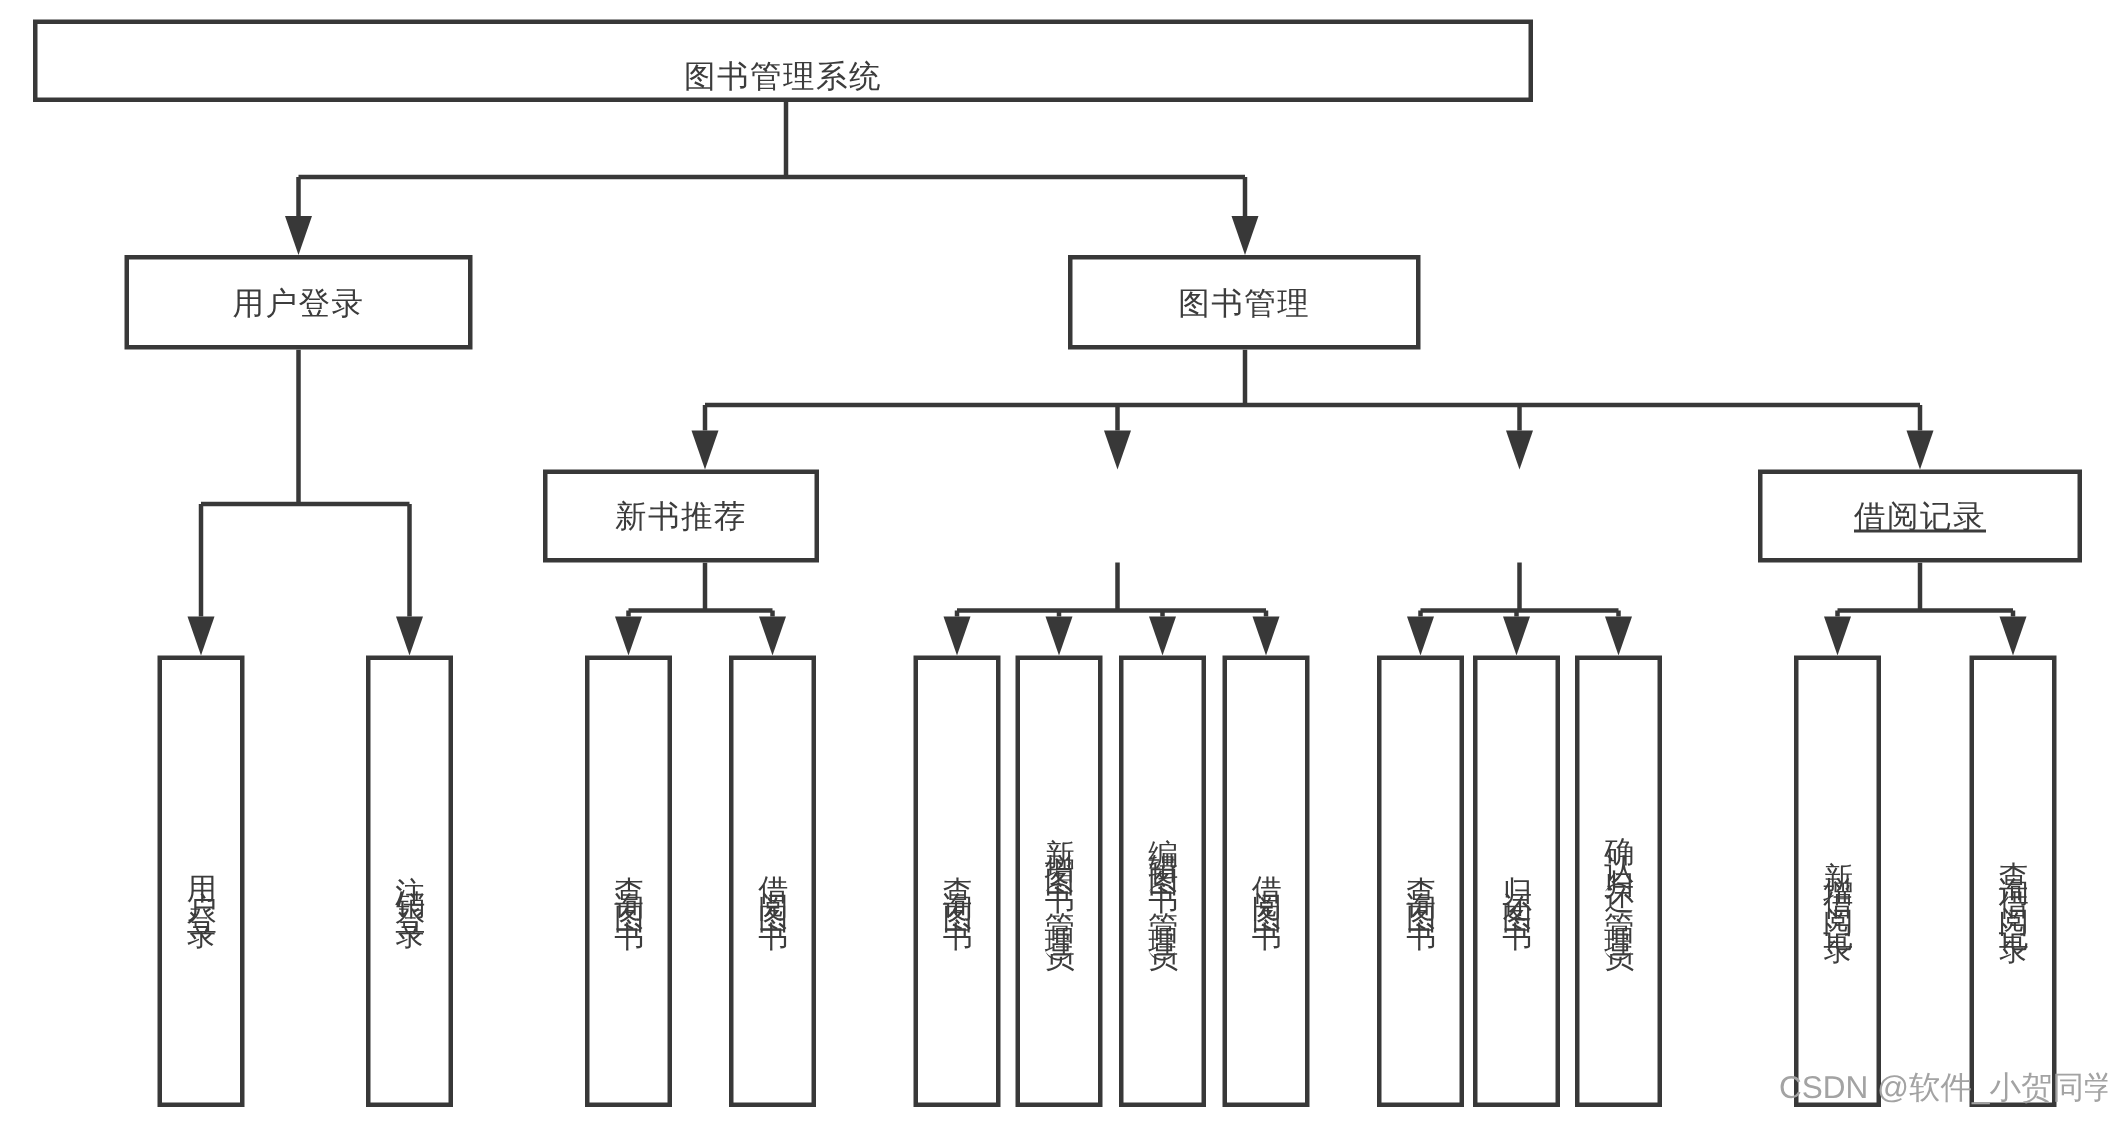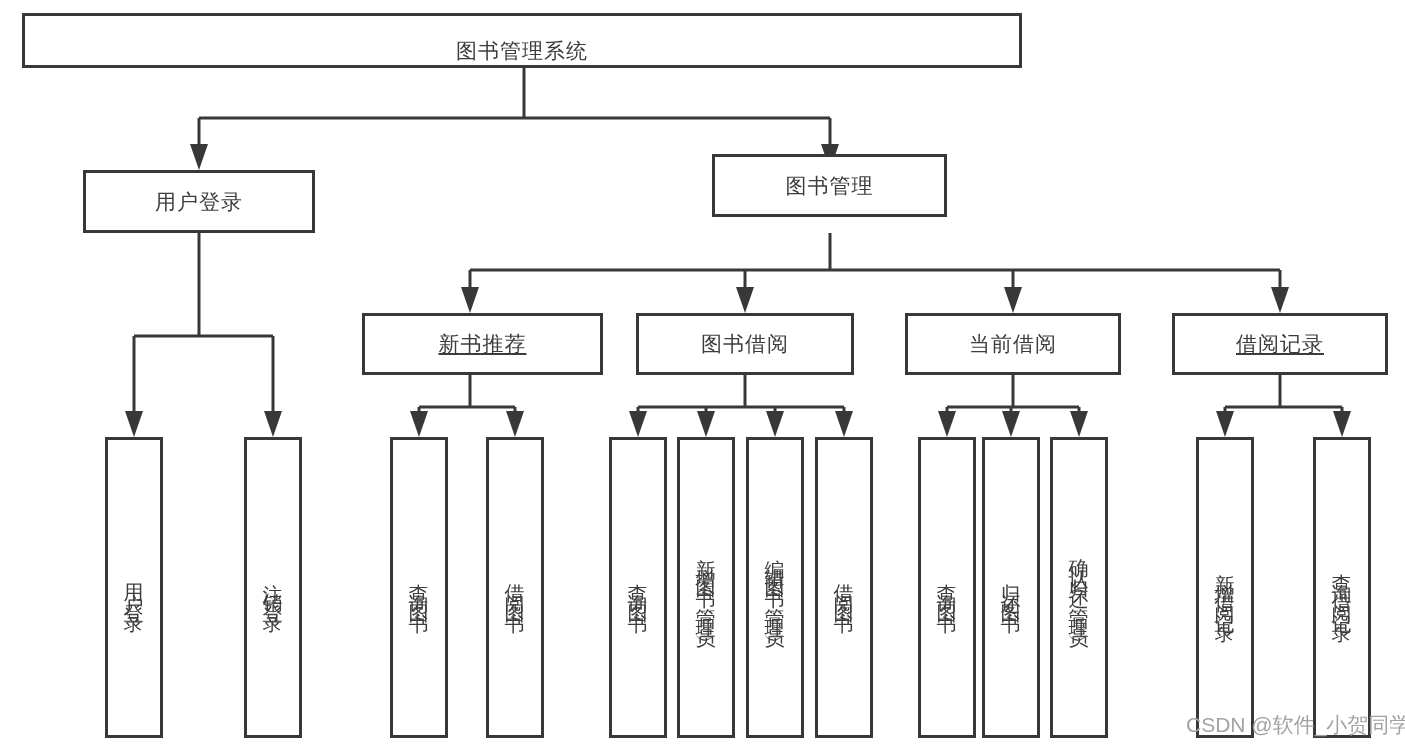--- a/index.html
+++ b/index.html
@@ -17,22 +17,22 @@
   .hbox{font-size:21px;letter-spacing:1px;white-space:nowrap;}
   .leaf{width:58px;top:437px;height:301px;}
   .leaf .vtext{
     writing-mode:vertical-rl;text-orientation:mixed;
     font-size:20px;line-height:1;letter-spacing:10px;color:#3c3c3c;
     white-space:nowrap;
   }
   
   #node-root        {left:22px;  top:13px;  width:1000px;height:55px;align-items:flex-end;}
   #node-user-login  {left:83px;  top:170px; width:232px; height:63px;}
-  #node-book-mgmt   {left:712px; top:154px; width:235px; height:63px;}
-  #node-l3-0        {left:362px; top:313px; width:241px; height:62px;text-decoration:underline;}
+  #node-book-mgmt   {left:712px; top:170px; width:235px; height:63px;}
+  #node-l3-0        {left:362px; top:313px; width:184px; height:62px;}
   #node-l3-1        {left:636px; top:313px; width:218px; height:62px;}
   #node-l3-2        {left:905px; top:313px; width:216px; height:62px;}
   #node-l3-3        {left:1172px;top:313px; width:216px; height:62px;text-decoration:underline;}
   #leaf-0{left:105px;} #leaf-1{left:244px;} #leaf-2{left:390px;}
   #leaf-3{left:486px;} #leaf-4{left:609px;} #leaf-5{left:677px;}
   #leaf-6{left:746px;} #leaf-7{left:815px;} #leaf-8{left:918px;}
   #leaf-9{left:982px;} #leaf-10{left:1050px;} #leaf-11{left:1196px;}
   #leaf-12{left:1313px;}
   #watermark{
     position:absolute;left:1186px;top:711px;z-index:3;
@@ -127,26 +127,20 @@
   <div class="box hbox" id="node-user-login">
     <span>用户登录</span>
   </div>
   <div class="box hbox" id="node-book-mgmt">
     <span>图书管理</span>
   </div>
 
   <div class="box hbox" id="node-l3-0">
     <span>新书推荐</span>
   </div>
-  <div class="box hbox" id="node-l3-1">
-    <span>图书借阅</span>
-  </div>
-  <div class="box hbox" id="node-l3-2">
-    <span>当前借阅</span>
-  </div>
   <div class="box hbox" id="node-l3-3">
     <span>借阅记录</span>
   </div>
 
   <div class="box leaf" id="leaf-0">
     <span class="vtext">用户登录</span>
   </div>
   <div class="box leaf" id="leaf-1">
     <span class="vtext">注销登录</span>
   </div>

